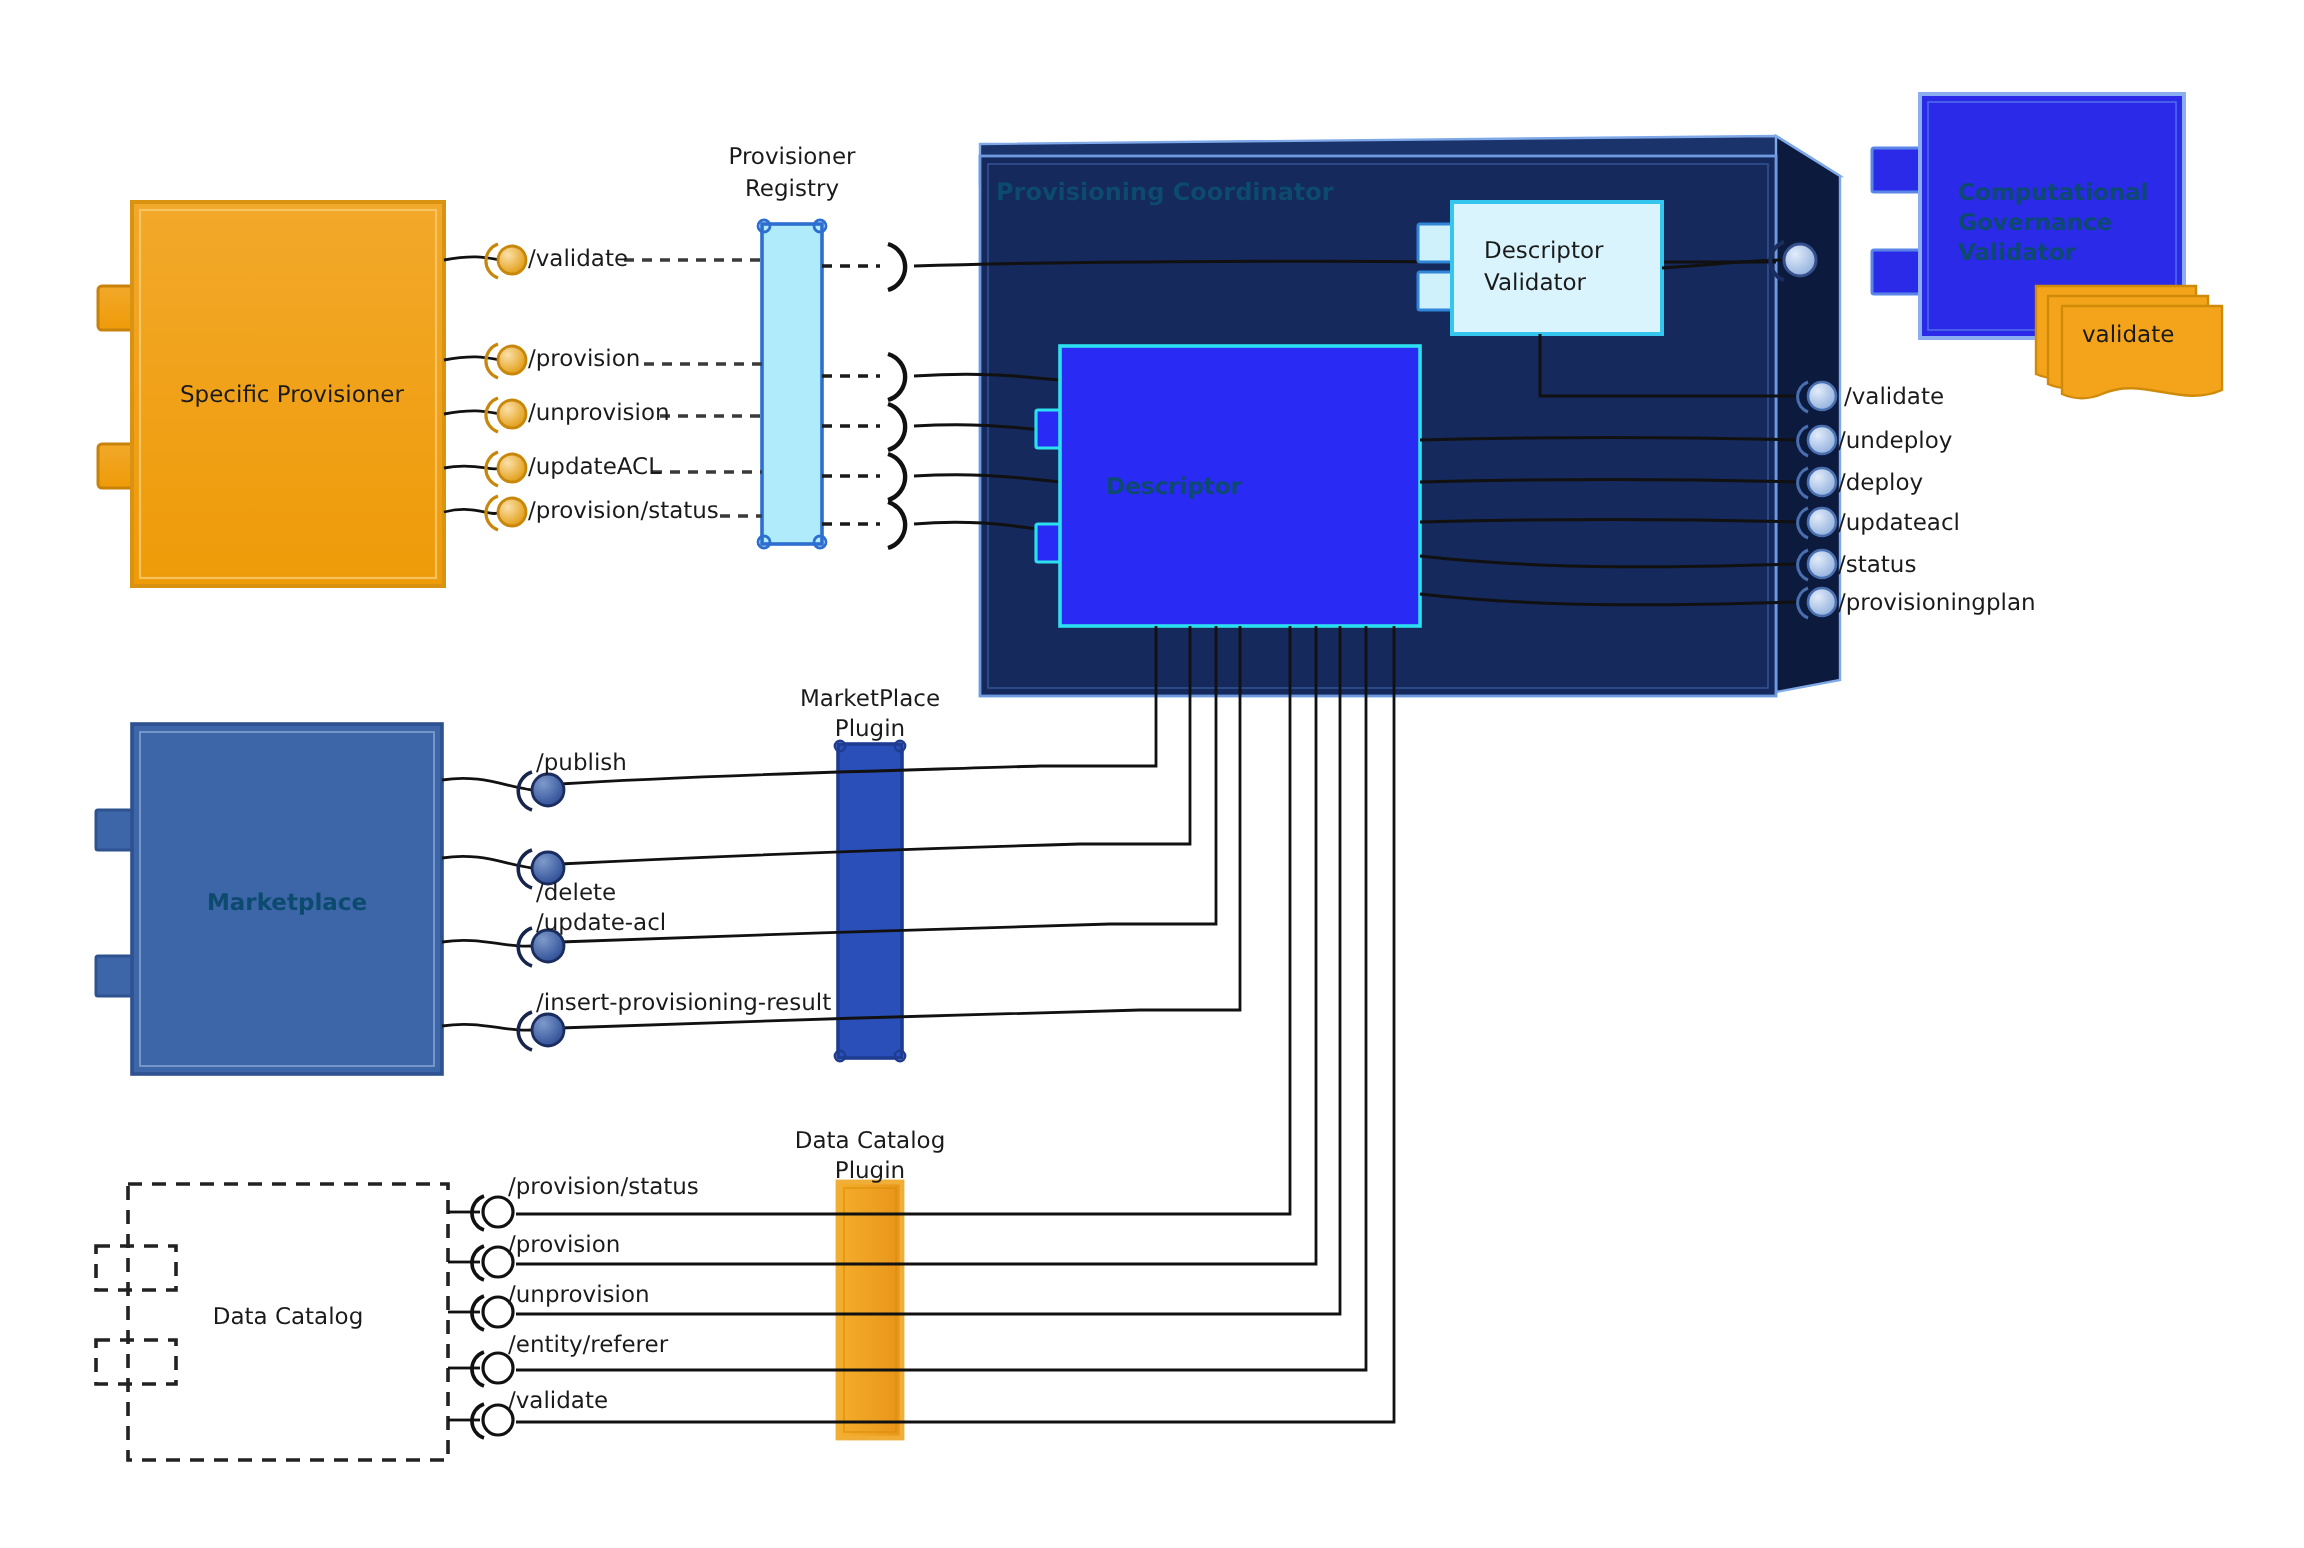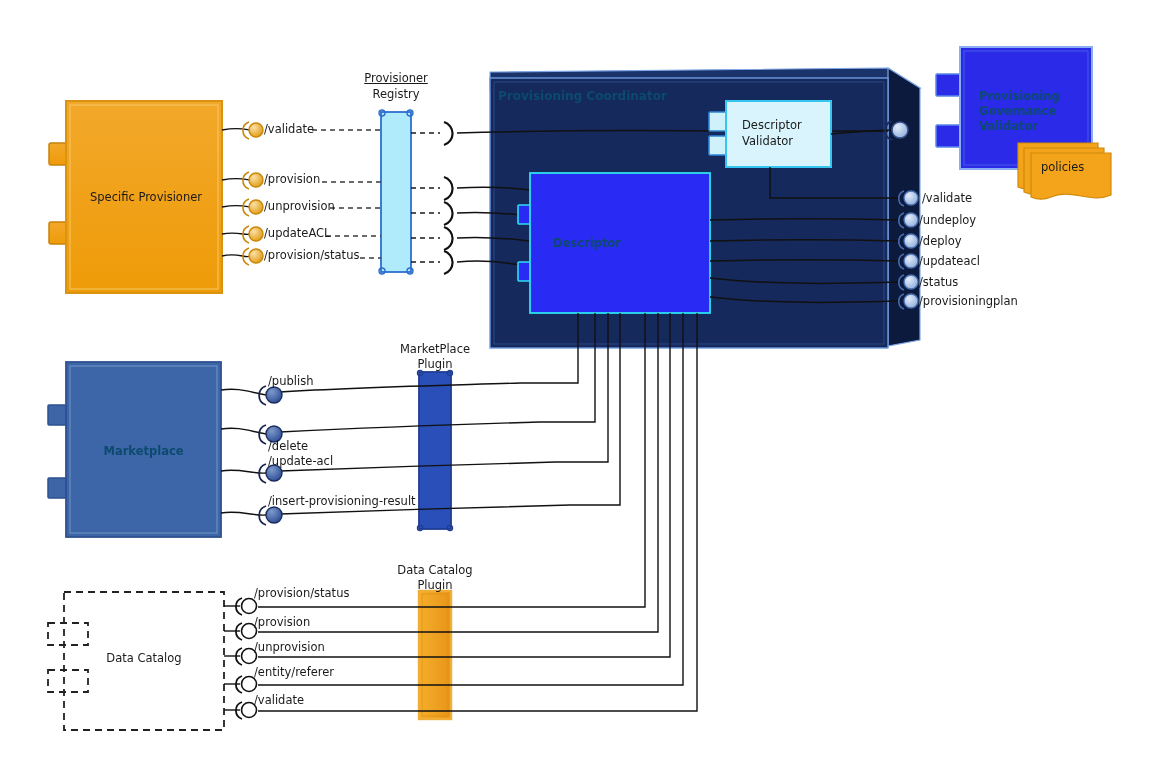--- a/index.html
+++ b/index.html
@@ -290,41 +290,41 @@
         </g>
       <g>
           <circle cx="249" cy="710" r="7.5" fill="#ffffff" stroke="#111111" stroke-width="1.6"></circle>
          <path d="M242,702 A9,9 0 0 0 242,719" fill="none" stroke="#111111" stroke-width="1.8"></path>
         </g>
     </g>
   </svg>
 
   <div class="lbl" style="left:90px;top:190px;width:110px;text-align:center;">Specific Provisioner</div>
 
-  <div class="lbl cap" style="left:346px;top:71px;width:100px;text-decoration:underline;">Provisioner</div>
+  <div class="lbl cap" style="left:346px;top:71px;width:100px;">Provisioner</div>
   <div class="lbl cap" style="left:346px;top:87px;width:100px;">Registry</div>
 
   <div class="lbl" style="left:264px;top:122px;">/validate</div>
   <div class="lbl" style="left:264px;top:172px;">/provision</div>
   <div class="lbl" style="left:264px;top:199px;">/unprovision</div>
   <div class="lbl" style="left:264px;top:226px;">/updateACL</div>
   <div class="lbl" style="left:264px;top:248px;">/provision/status</div>
 
   <div class="lbl white bold ttl" style="left:498px;top:89px;">Provisioning Coordinator</div>
 
   <div class="lbl" style="left:742px;top:118px;">Descriptor</div>
   <div class="lbl" style="left:742px;top:134px;">Validator</div>
 
   <div class="lbl white bold" style="left:553px;top:236px;">Descriptor</div>
 
-  <div class="lbl white bold" style="left:979px;top:89px;">Provisioning</div>
+  <div class="lbl white bold" style="left:979px;top:89px;">Computational</div>
   <div class="lbl white bold" style="left:979px;top:104px;">Governance</div>
   <div class="lbl white bold" style="left:979px;top:119px;">Validator</div>
 
-  <div class="lbl" style="left:1041px;top:160px;">policies</div>
+  <div class="lbl" style="left:1041px;top:160px;">validate</div>
 
   <div class="lbl" style="left:922px;top:191px;">/validate</div>
   <div class="lbl" style="left:919px;top:213px;">/undeploy</div>
   <div class="lbl" style="left:919px;top:234px;">/deploy</div>
   <div class="lbl" style="left:919px;top:254px;">/updateacl</div>
   <div class="lbl" style="left:919px;top:275px;">/status</div>
   <div class="lbl" style="left:919px;top:294px;">/provisioningplan</div>
 
   <div class="lbl white bold" style="left:66px;top:444px;width:155px;text-align:center;">Marketplace</div>
 

